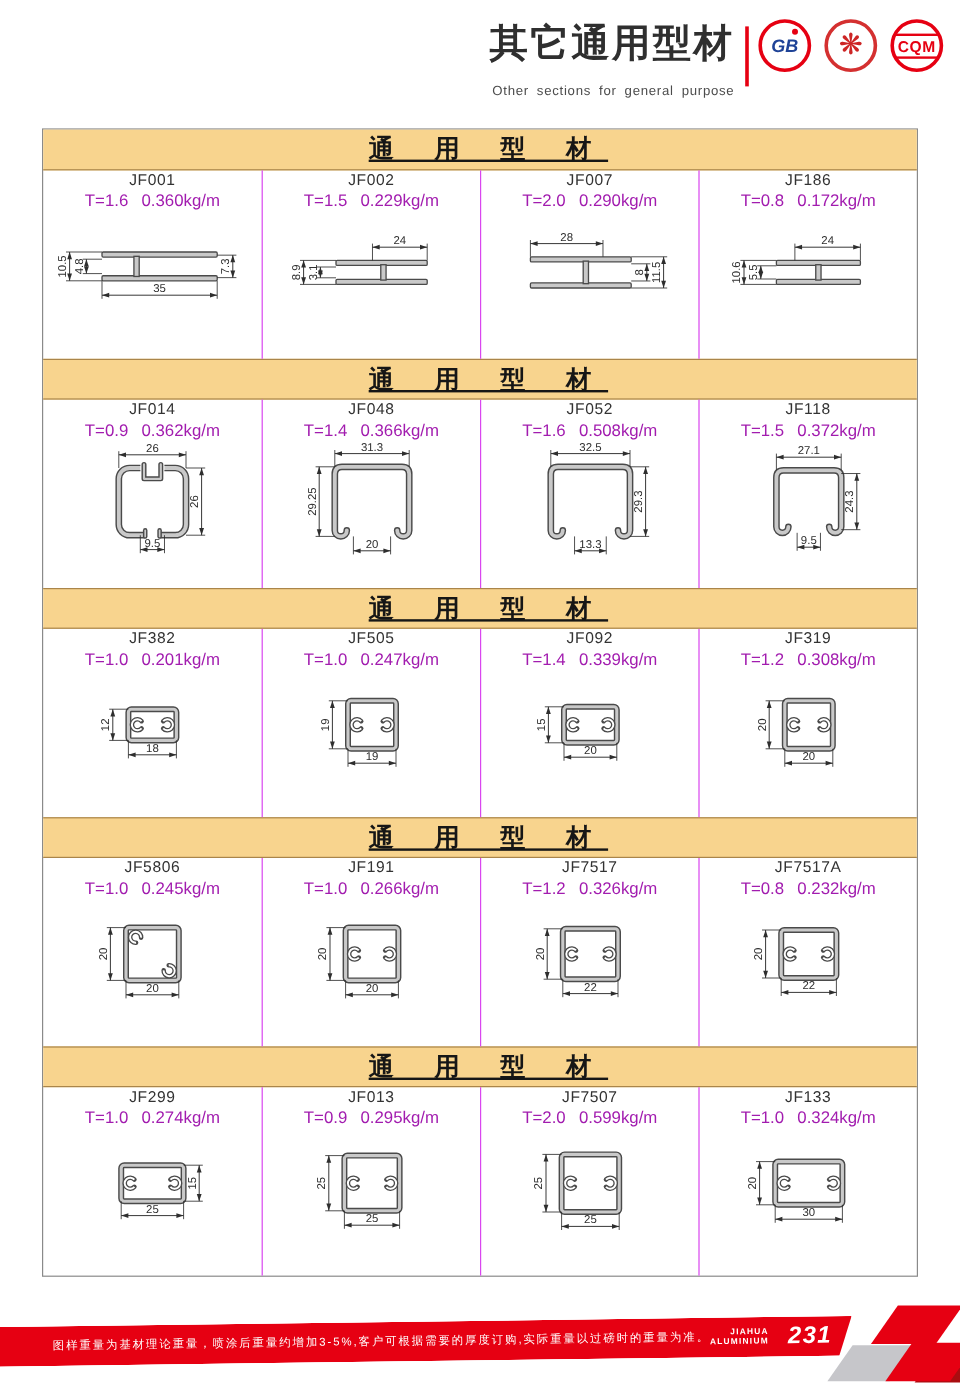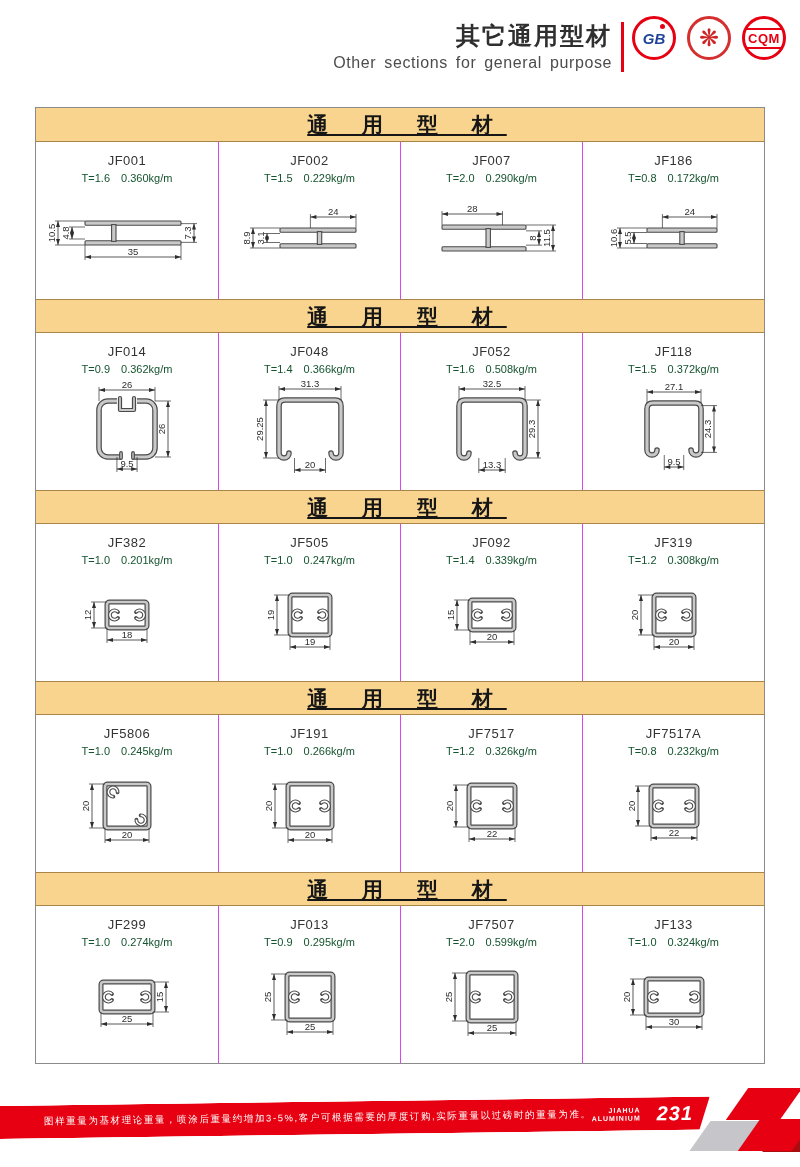--- a/index.html
+++ b/index.html
@@ -2,43 +2,43 @@
 <html style="--red: #e60012; --band-bg: #f8d48e; --band-border: #aa854a;"><head>
 <meta charset="utf-8">
 <style>
   html,body{margin:0;padding:0;background:#fff;}
   *{box-sizing:border-box;font-family:"Liberation Sans",sans-serif;}
   .page{position:relative;width:800px;height:1167px;background:#fff;overflow:hidden;}
 
   
   .hdr{position:absolute;top:0;left:0;right:0;height:95px;}
   .title-block{position:absolute;right:188px;top:20px;text-align:right;}
-  .title-cn{margin:0;font-size:24px;font-weight:bold;color:#2f2f2f;letter-spacing:2px;line-height:32px;}
-  .title-en{font-size:16px;color:#4c4c4c;letter-spacing:0.6px;margin-top:2px;word-spacing:3px;}
+  .title-cn{margin:0;font-size:32px;font-weight:bold;color:#2f2f2f;letter-spacing:2px;line-height:32px;}
+  .title-en{font-size:11px;color:#4c4c4c;letter-spacing:0.6px;margin-top:18px;word-spacing:3px;}
   .red-divider{position:absolute;right:176px;top:22px;width:3px;height:50px;background:var(--red);}
   .logos{position:absolute;right:14px;top:16px;display:flex;gap:11px;}
   .logo{width:44px;height:44px;border-radius:50%;display:flex;align-items:center;justify-content:center;position:relative;background:#fff;}
   .logo.gb{border:3px solid var(--red);}
   .logo.gb span{color:#1f4397;font-weight:bold;font-style:italic;font-size:15px;}
   .logo.gb::after{content:"";position:absolute;top:5px;right:8px;width:5px;height:5px;border-radius:50%;background:var(--red);}
   .logo.seal{border:3px solid #d43030;}
   .logo.seal span{color:#cd2525;font-size:24px;line-height:24px;}
   .logo.cqm{border:3px solid var(--red);}
   .logo.cqm span{color:var(--red);font-weight:800;font-size:13px;letter-spacing:0.5px;border-top:2px solid var(--red);border-bottom:2px solid var(--red);padding:1px 2px;}
 
   
   .table{position:absolute;left:35px;top:107px;width:730px;border:1px solid #8a8a8a;}
   .band{height:34px;line-height:34px;background:var(--band-bg);border-top:1px solid var(--band-border);border-bottom:1px solid var(--band-border);
         text-align:center;font-size:21px;font-weight:bold;color:#161616;letter-spacing:14px;text-indent:14px;text-decoration:underline;}
   .sec:first-child .band{border-top:none;}
   .row{display:grid;grid-template-columns:repeat(4,1fr);height:157px;}
-  .cell{padding-top:11px;text-align:center;overflow:hidden;}
+  .cell{text-align:center;overflow:hidden;}
   .cell + .cell{border-left:1px solid #d946ef;}
   .code{font-size:13px;color:#333;letter-spacing:0.5px;line-height:16px;}
-  .spec{font-size:11px;color:#14532d;line-height:16px;margin-top:1px;}
+  .spec{font-size:14px;color:#a21caf;line-height:16px;margin-top:1px;}
   .spec span + span{margin-left:11px;}
   .cell svg{display:block;margin:2px auto 0 auto;}
   .cell svg text{font-family:"Liberation Sans",sans-serif;}
 
   
   .footer-band{position:absolute;left:-8px;top:1106px;width:718px;height:33px;background:var(--red);
                transform:rotate(-0.75deg);transform-origin:left center;display:flex;align-items:center;
                clip-path:polygon(0 0,100% 0,98.5% 100%,0 100%);}
   .note{color:#fff;font-size:9.5px;letter-spacing:1.6px;margin-left:52px;white-space:nowrap;}
   .brand{margin-left:auto;margin-right:10px;text-align:right;color:#fff;font-size:7px;font-weight:bold;letter-spacing:1px;line-height:8px;display:flex;flex-direction:column;}

